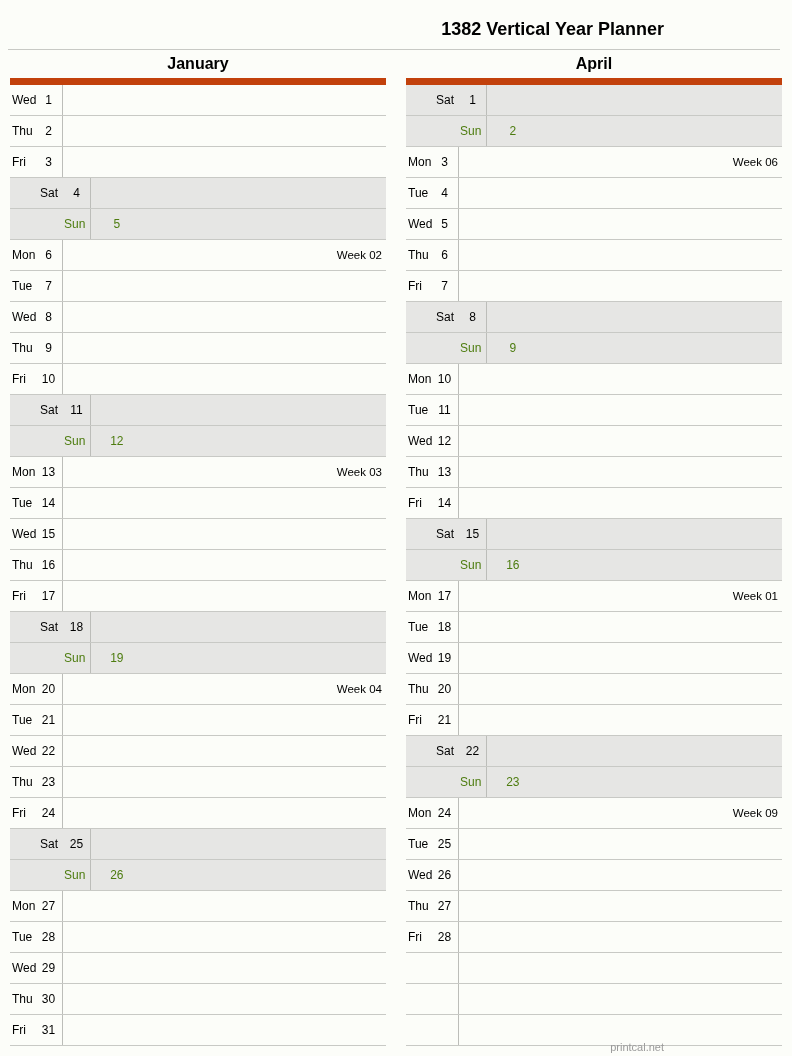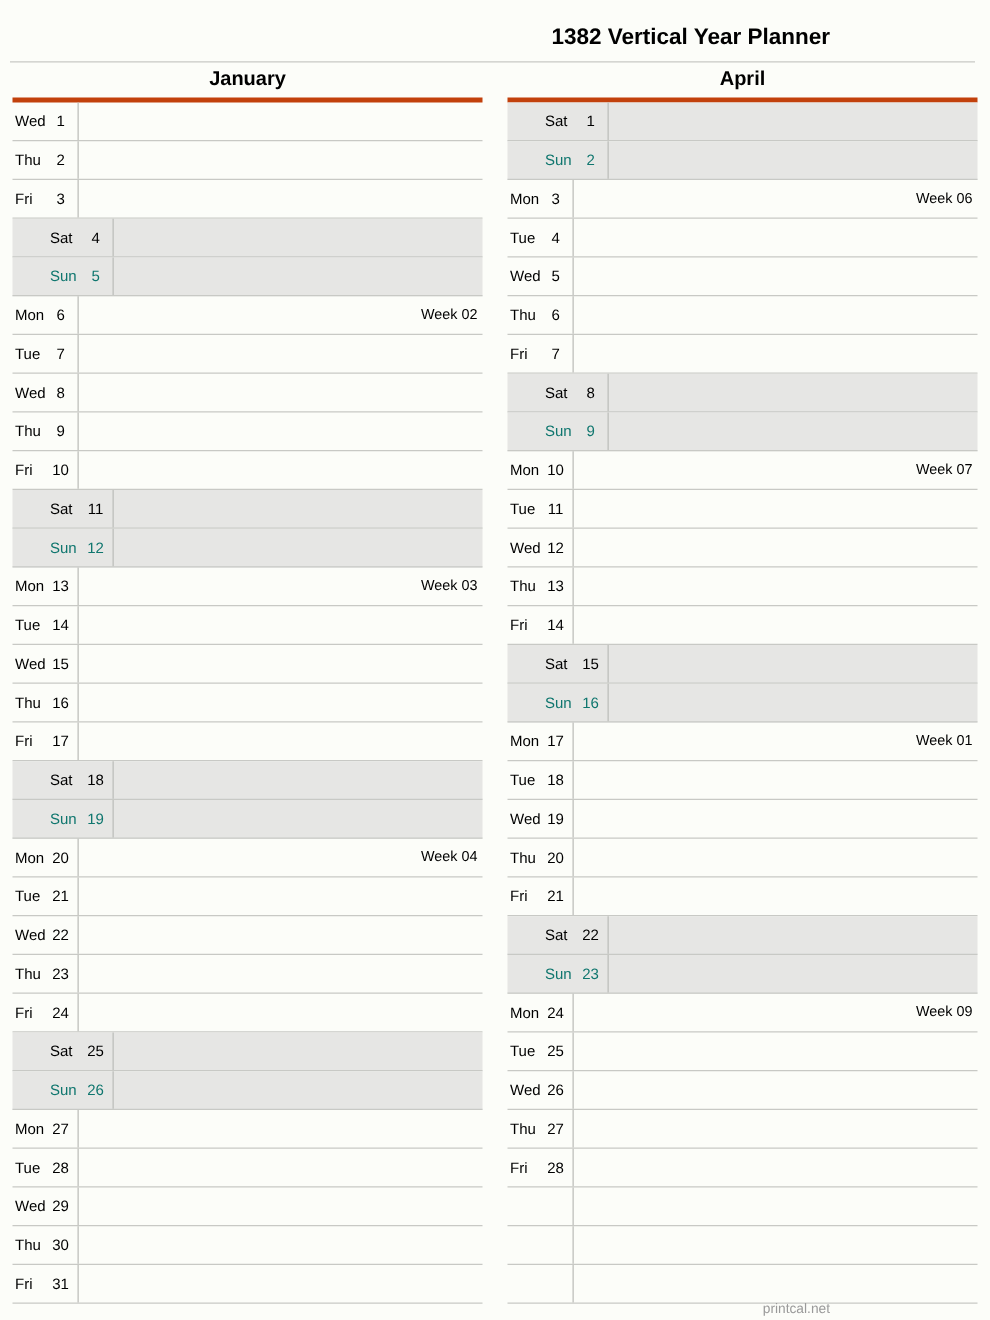--- a/index.html
+++ b/index.html
@@ -28,21 +28,21 @@
     position: absolute;
     top: 50px; left: 10px;
     display: flex; gap: 20px;
   }
   .col { width: 376px; }
   .month-header {
     height: 28px;
     display: flex; align-items: center; justify-content: center;
     font-size: 16px; font-weight: bold;
   }
-  .grid { border-top: 4px solid #c2410c; }
+  .grid { border-top: 7px solid #c2410c; }
   .row {
     height: 31.03px;
     box-sizing: border-box;
     border-bottom: 1px solid #c8c9c5;
     display: flex;
     align-items: stretch;
     background: transparent;
   }
   .row.weekend { background: #e6e6e4; padding-left: 28px; }
   .label {
@@ -55,21 +55,21 @@
     flex: 1 1 auto;
     padding-left: 2px;
     font-size: 12px;
   }
   .num {
     flex: 0 0 15px; width: 15px;
     margin-right: 6px;
     text-align: center;
     font-size: 12px;
   }
-  .row.sunday .dow, .row.sunday .num { color: #0f766e; }
+  .row.sunday .dow, .row.sunday .num { color: #4d7c0f; margin-left: 24px; }
   .notes {
     flex: 1 1 auto;
     display: flex; align-items: center; justify-content: flex-end;
     padding-right: 4px;
   }
   .week { font-size: 11.5px; white-space: nowrap; }
   .footer {
     position: absolute;
     top: 1041px; right: 11px;
     font-size: 11px;
@@ -486,23 +486,20 @@
     <div class="notes">
       <span class="week"></span>
     </div>
   </div>
 
   <div class="row">
     <div class="label">
       <span class="dow">Mon</span>
       <span class="num">10</span>
     </div>
-    <div class="notes">
-      <span class="week">Week 07</span>
-    </div>
   </div>
 
   <div class="row">
     <div class="label">
       <span class="dow">Tue</span>
       <span class="num">11</span>
     </div>
     <div class="notes">
       <span class="week"></span>
     </div>

